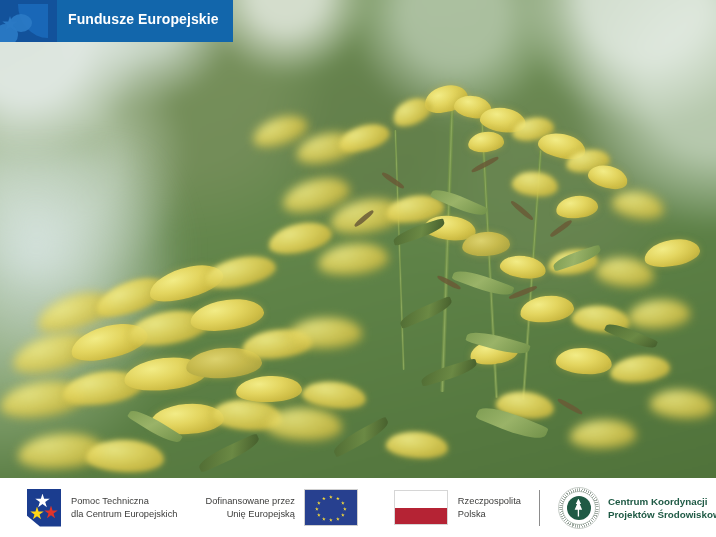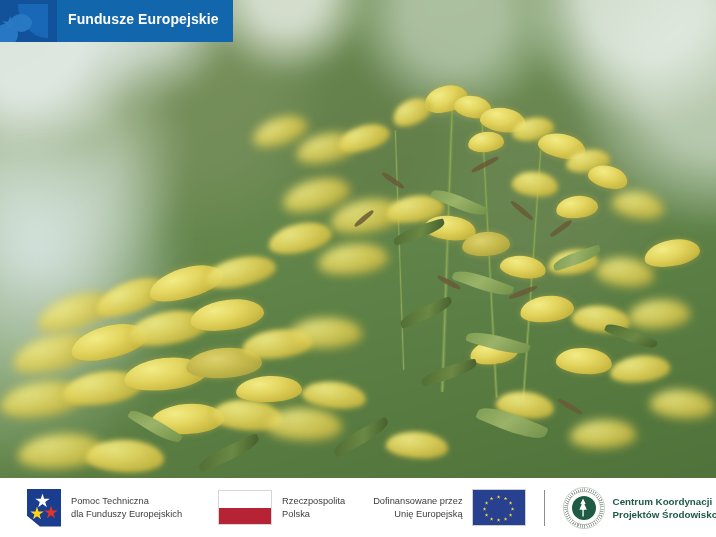--- a/index.html
+++ b/index.html
@@ -366,29 +366,21 @@
     <div class="footer-row">
 
       <div class="fl-group" style="margin-left:16px;">
         <div class="fe-mark">
           <span class="s-white"></span>
           <span class="s-yellow"></span>
           <span class="s-red"></span>
         </div>
         <div class="fl-label" style="margin-left:10px;">
           <div>Pomoc Techniczna</div>
-          <div>dla Funduszy Europejskich</div>
-        </div>
-      </div>
-
-      <div class="fl-group" style="margin-left:36px;">
-        <div class="pl-flag"></div>
-        <div class="fl-label" style="margin-left:10px;">
-          <div>Rzeczpospolita</div>
-          <div>Polska</div>
+          <div>dla Centrum Europejskich</div>
         </div>
       </div>
 
       <div class="fl-group" style="margin-left:28px;">
         <div class="fl-label right" style="margin-right:9px;">
           <div>Dofinansowane przez</div>
           <div>Unię Europejską</div>
         </div>
         <div class="eu-flag">
           <span class="star" style="left:24px; top:5px;"></span>
@@ -399,20 +391,28 @@
           <span class="star" style="left:31px; top:27px;"></span>
           <span class="star" style="left:24px; top:28px;"></span>
           <span class="star" style="left:17px; top:27px;"></span>
           <span class="star" style="left:12px; top:23px;"></span>
           <span class="star" style="left:10px; top:17px;"></span>
           <span class="star" style="left:12px; top:11px;"></span>
           <span class="star" style="left:17px; top:6.5px;"></span>
         </div>
       </div>
 
+      <div class="fl-group" style="margin-left:36px;">
+        <div class="pl-flag"></div>
+        <div class="fl-label" style="margin-left:10px;">
+          <div>Rzeczpospolita</div>
+          <div>Polska</div>
+        </div>
+      </div>
+
       <div class="divider" style="margin-left:18px;"></div>
 
       <div class="fl-group" style="margin-left:18px;">
         <div class="ckps-seal">
           <span class="ring"></span>
           <span class="micro"></span>
           <span class="inner">
             <span class="tree"></span>
           </span>
         </div>

